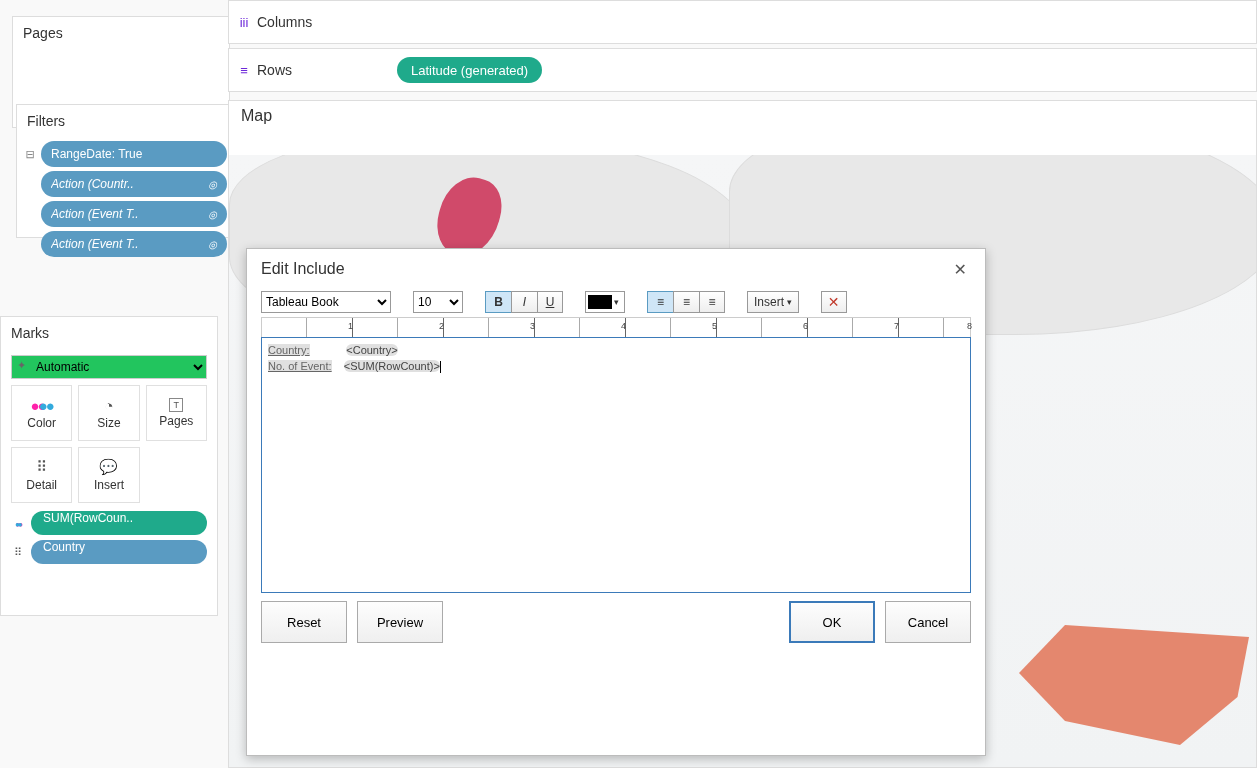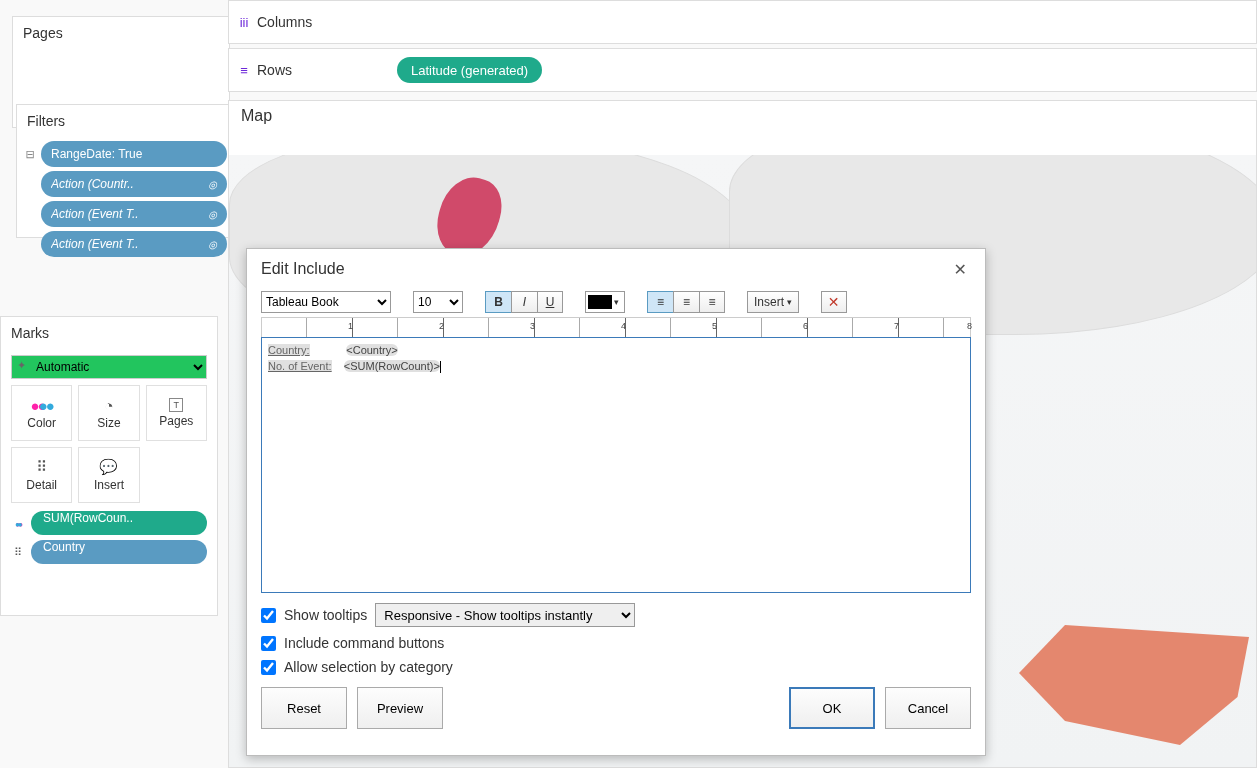--- a/index.html
+++ b/index.html
@@ -261,37 +261,20 @@
       <span>&nbsp;&nbsp;&nbsp;&nbsp;&nbsp;&nbsp;&nbsp;&nbsp;&nbsp;&nbsp;</span>
       <span class="field-token">&lt;Country&gt;</span>
     </div>
     <div>
       <span class="label-tok">No. of Event:</span>
       <span>&nbsp;&nbsp;</span>
       <span class="field-token">&lt;SUM(RowCount)&gt;</span><span class="cursor"></span>
     </div>
   </div>
 
-  <div class="options">
-    <div class="opt-row">
-      <input type="checkbox" checked="" style="">
-      <span>Show tooltips</span>
-      <select style="width:260px;">
-        <option>Responsive - Show tooltips instantly</option>
-      </select>
-    </div>
-    <div class="opt-row">
-      <input type="checkbox" checked="" style="">
-      <span>Include command buttons</span>
-    </div>
-    <div class="opt-row">
-      <input type="checkbox" checked="" style="">
-      <span>Allow selection by category</span>
-    </div>
-  </div>
 
   <div class="modal-buttons">
     <button class="mbtn">Reset</button>
     <button class="mbtn">Preview</button>
     <div class="spacer-flex"></div>
     <button class="mbtn primary">OK</button>
     <button class="mbtn">Cancel</button>
   </div>
 </div>
 

